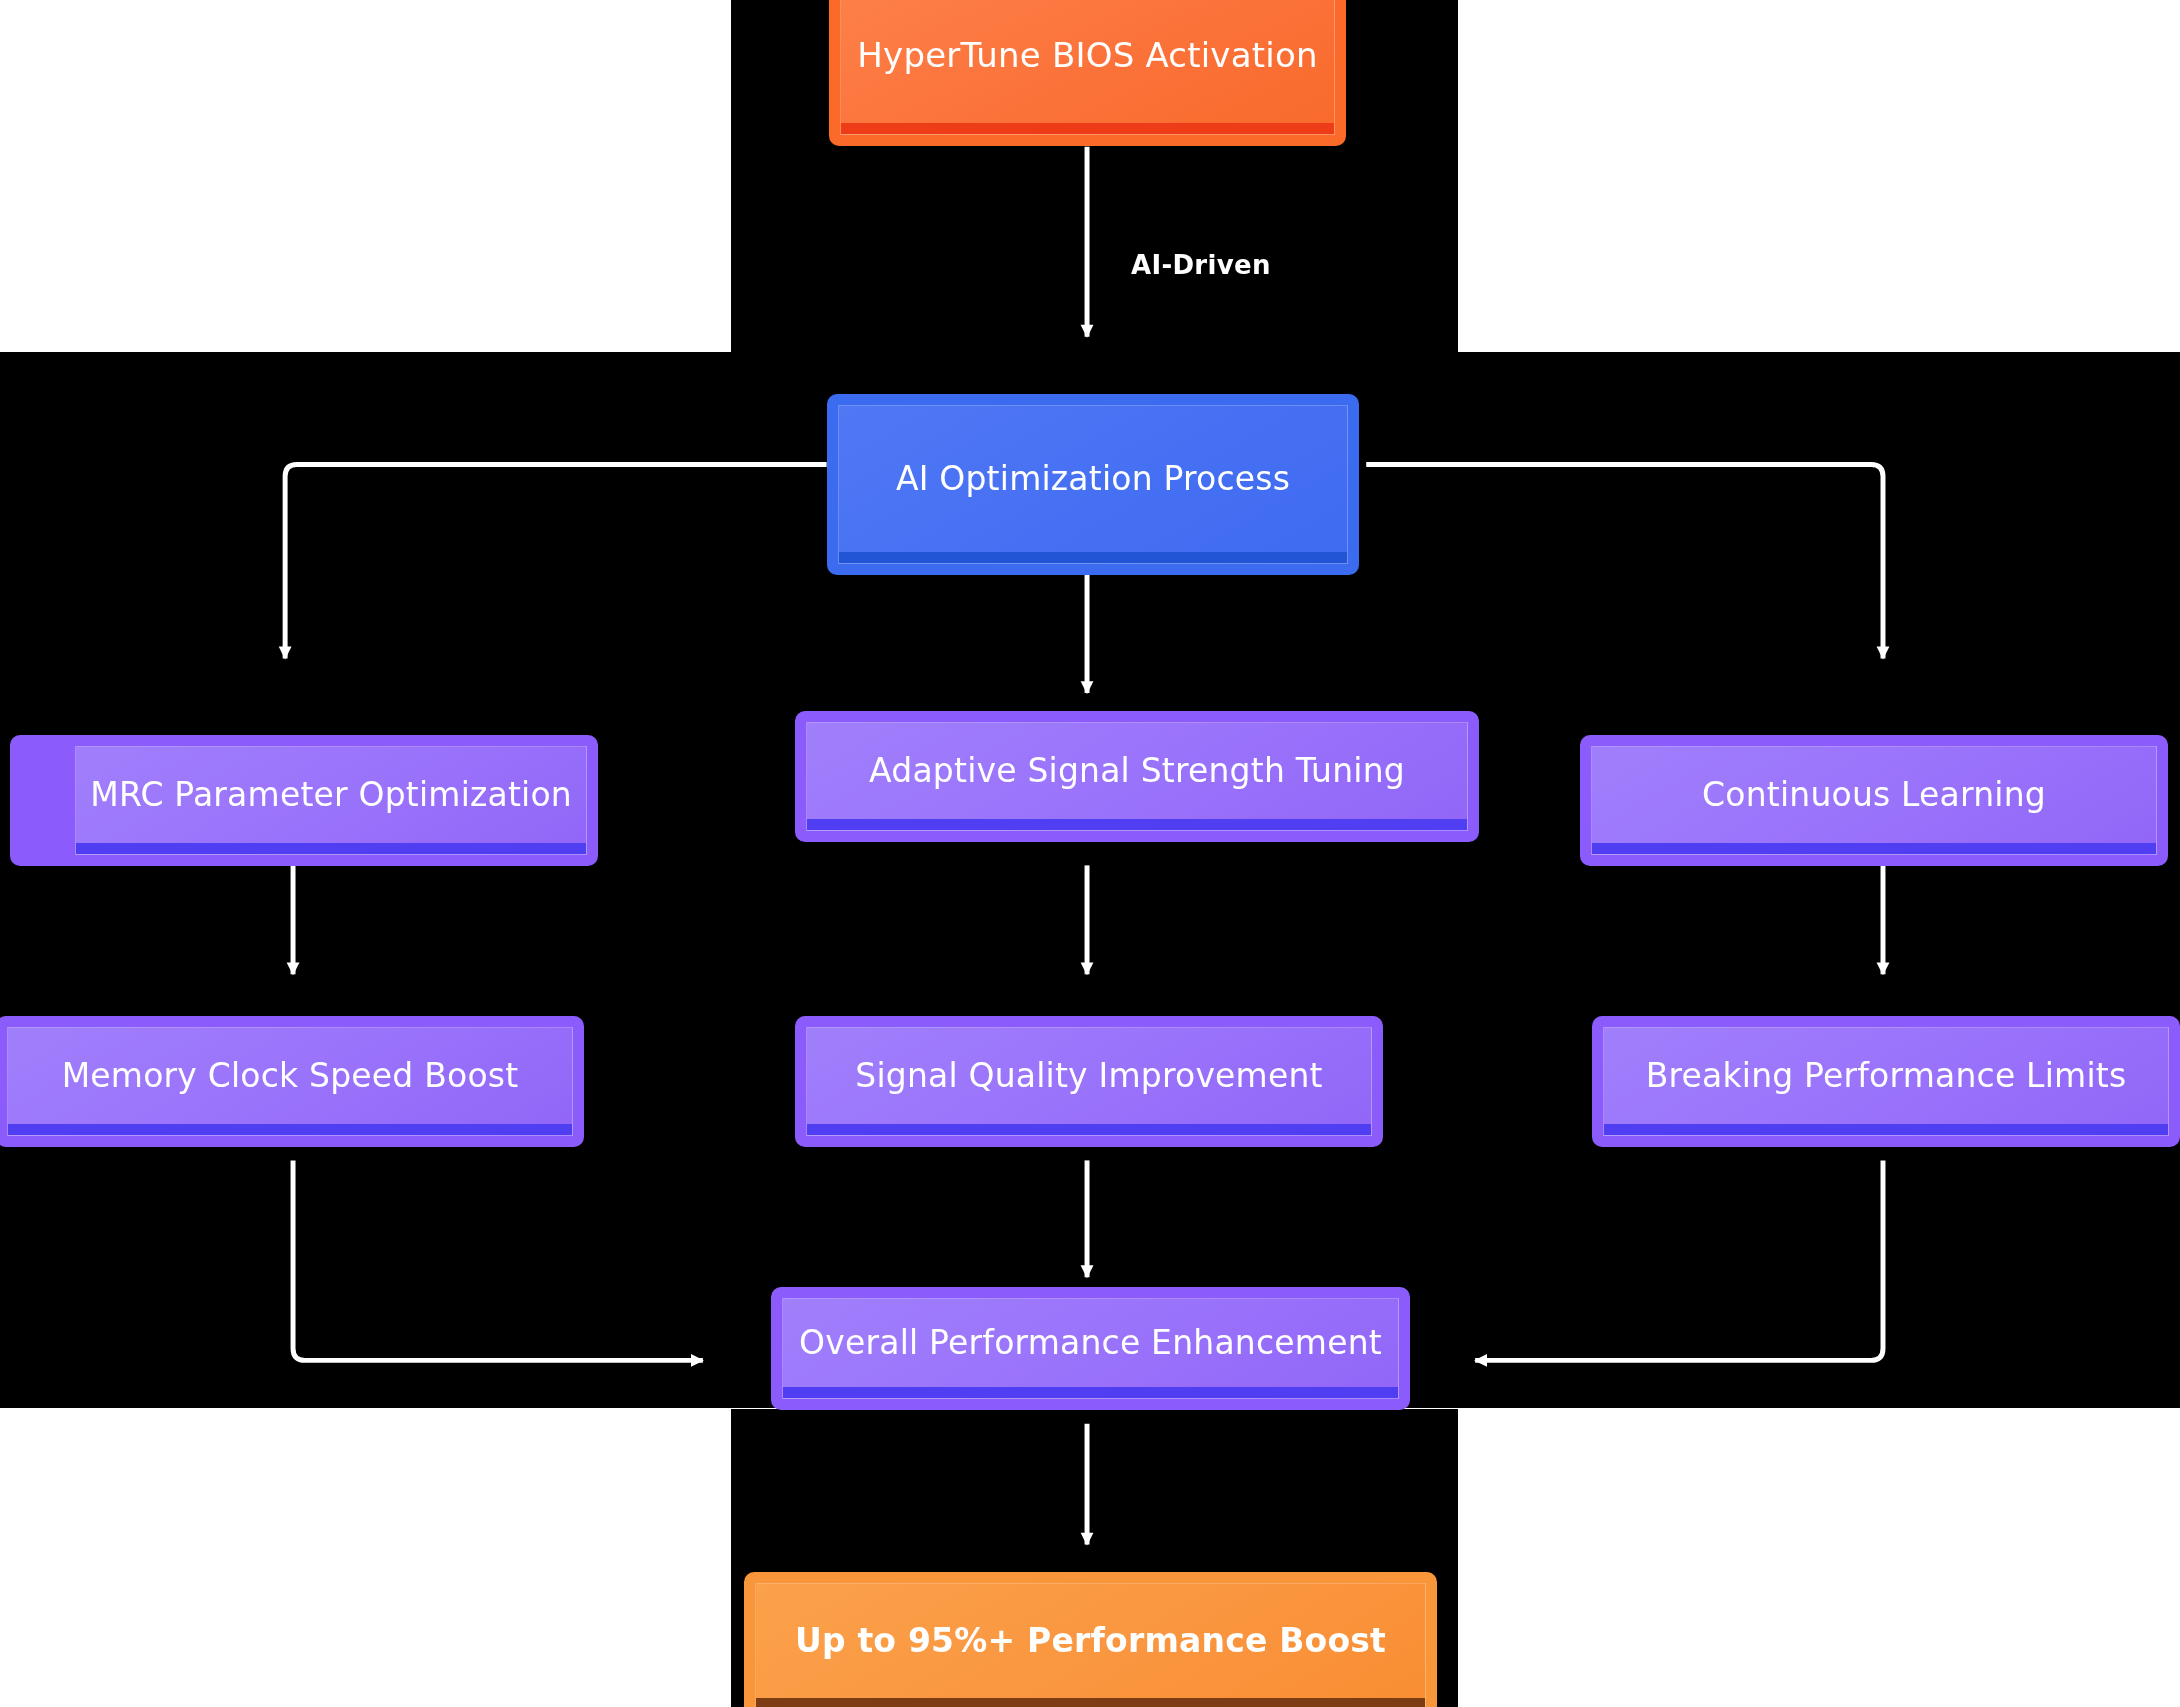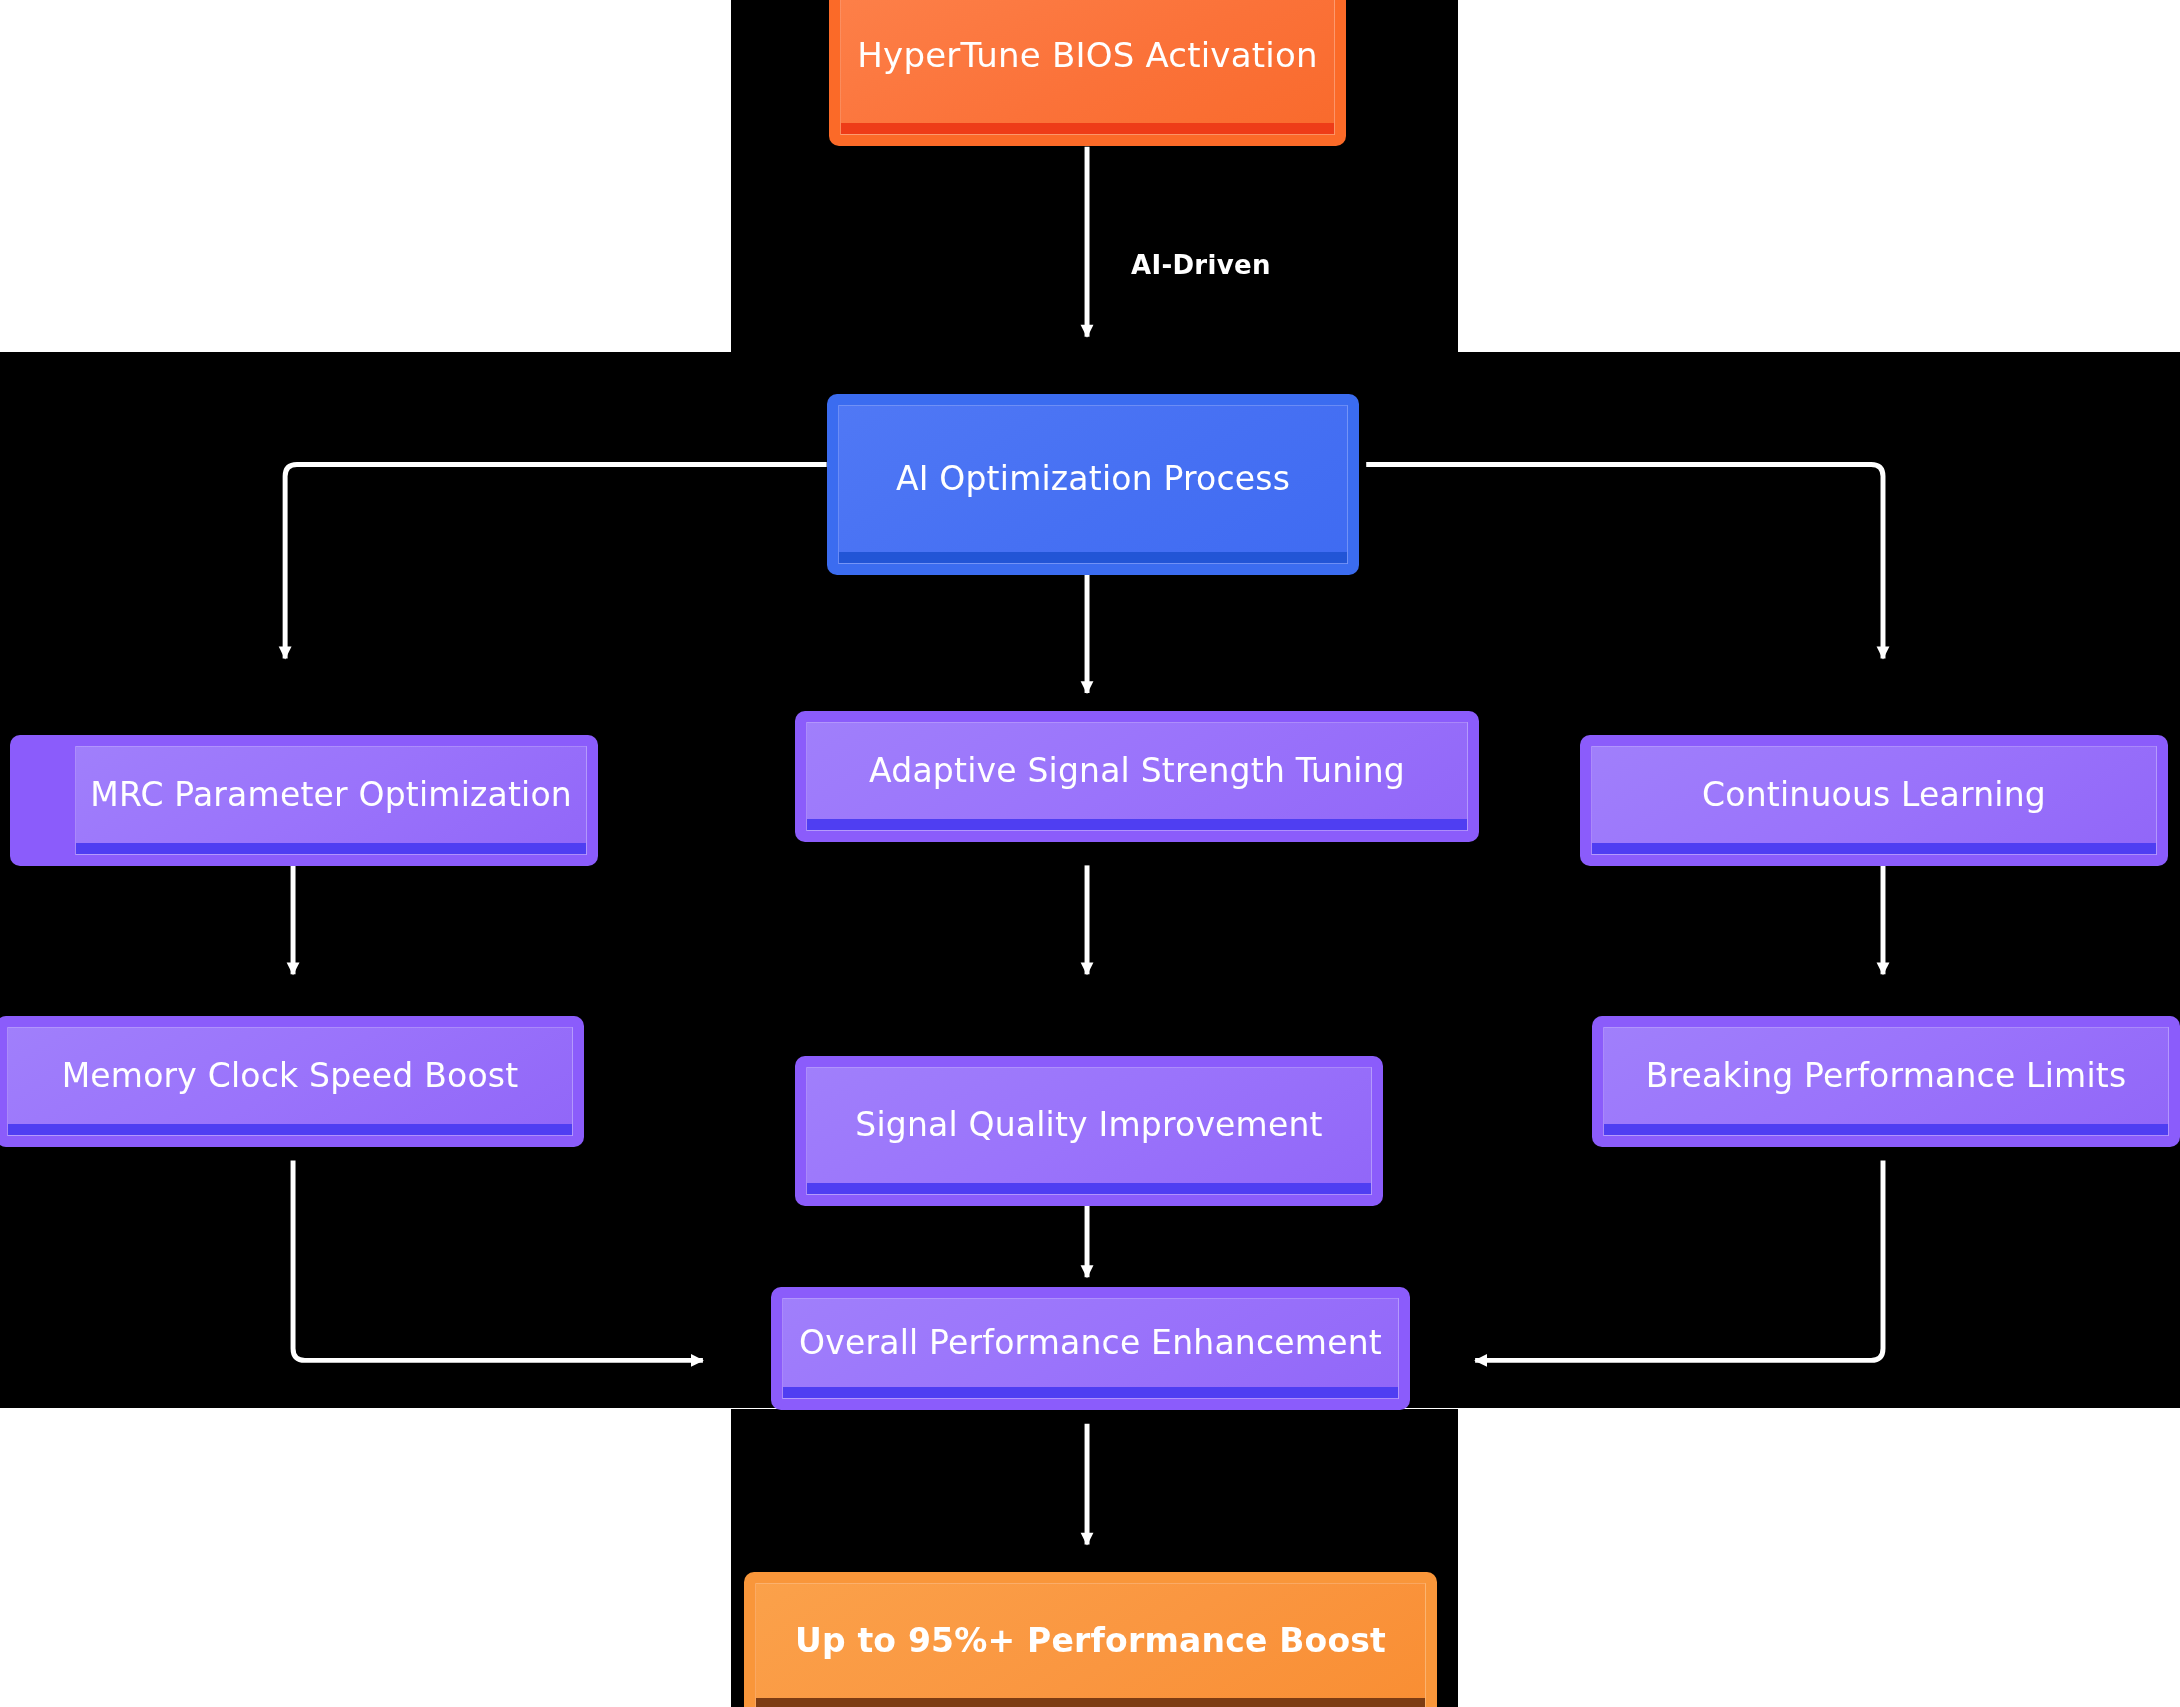--- a/index.html
+++ b/index.html
@@ -203,21 +203,21 @@
     </div>
   </div>
 
   <div class="node step" style="left:-4px; top:1016px; width:588px; height:131px;">
     <div class="inner">
       <div class="label">Memory Clock Speed Boost</div>
       <div class="accent"></div>
     </div>
   </div>
 
-  <div class="node step" style="left:795px; top:1056px; width:588px; height:150px;">
+  <div class="node step" style="left:795px; top:1016px; width:588px; height:131px;">
     <div class="inner">
       <div class="label">Signal Quality Improvement</div>
       <div class="accent"></div>
     </div>
   </div>
 
   <div class="node step" style="left:1592px; top:1016px; width:588px; height:131px;">
     <div class="inner">
       <div class="label">Breaking Performance Limits</div>
       <div class="accent"></div>

